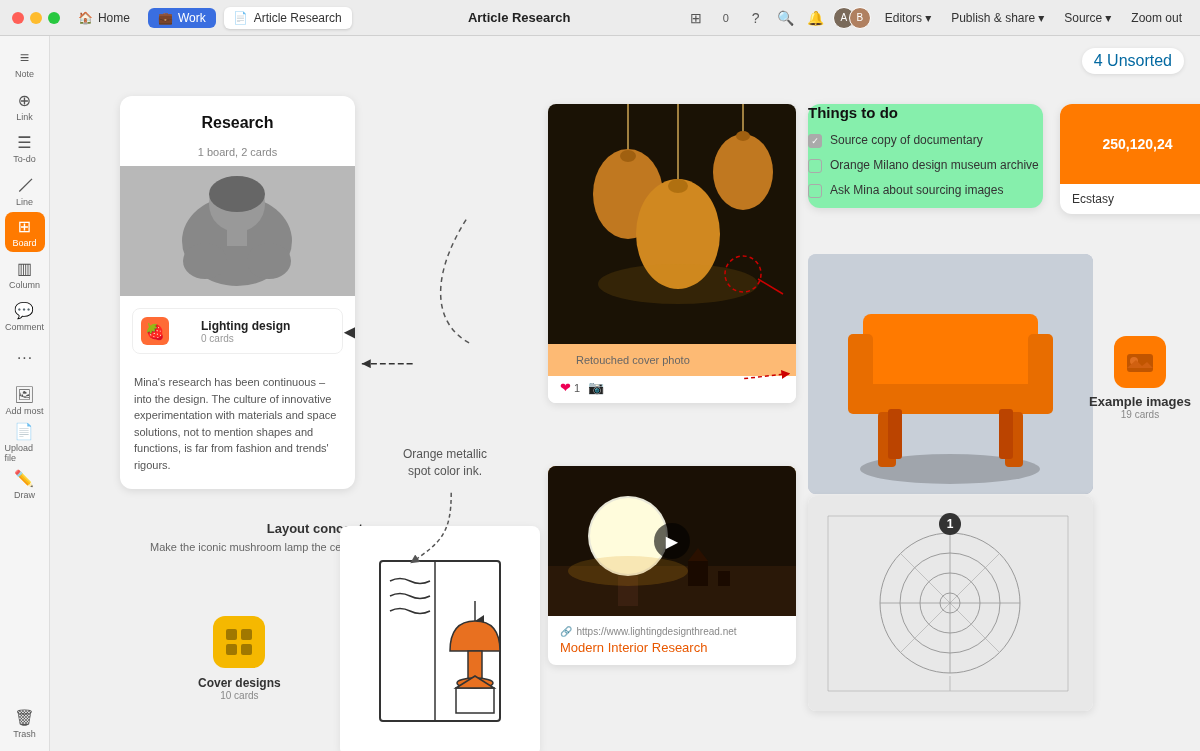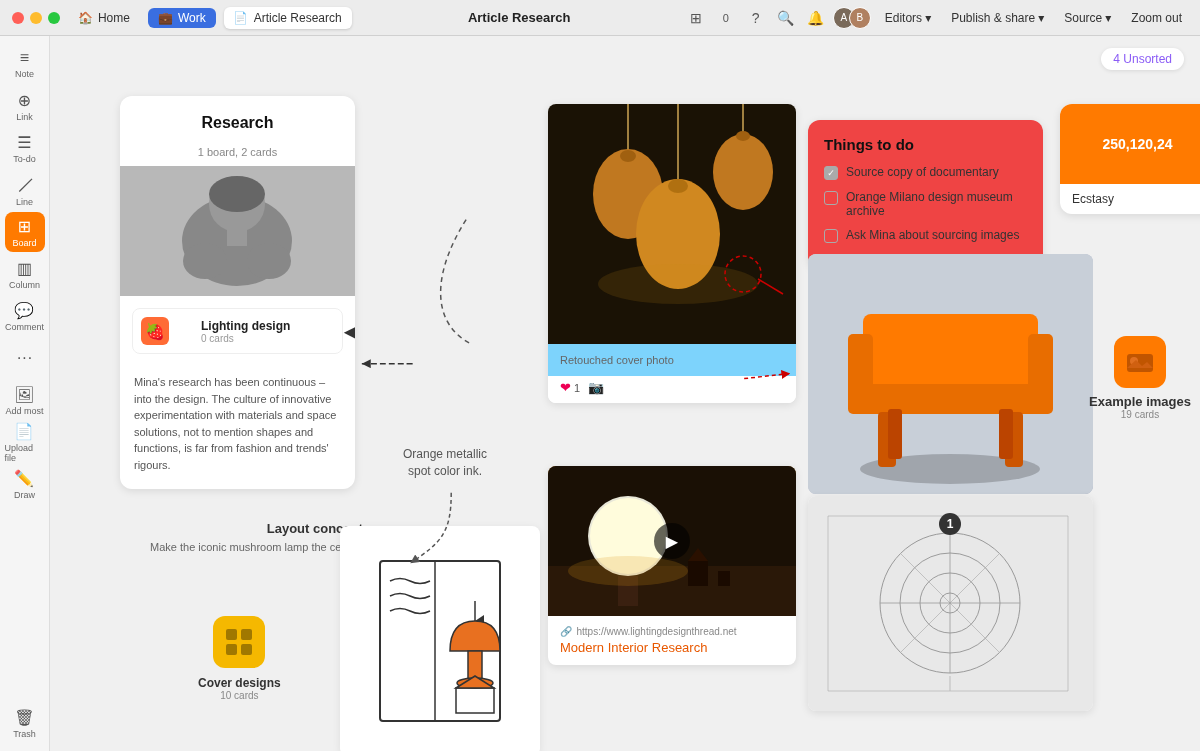--- a/index.html
+++ b/index.html
@@ -33,21 +33,21 @@
     .sidebar-label { font-size: 9px; color: #666; }
     .sidebar-spacer { flex: 1; }
     .sidebar-item.orange-active { background: #ff7a00; }
     .sidebar-item.orange-active .sidebar-icon { color: #fff; }
     .sidebar-item.orange-active .sidebar-label { color: #fff; }
 
     
     .canvas { flex: 1; background: #f0f0f0; position: relative; overflow: hidden; }
 
     
-    .unsorted-badge { position: absolute; top: 12px; right: 16px; background: #fff; border-radius: 20px; padding: 4px 12px; font-size: 12px; color: #8b5cf6; box-shadow: 0 1px 4px rgba(0,0,0,0.1); z-index: 10; }
+    .unsorted-badge { position: absolute; top: 12px; right: 16px; background: #fff; border-radius: 20px; padding: 4px 12px; font-size: 16px; color: #0369a1; box-shadow: 0 1px 4px rgba(0,0,0,0.1); z-index: 10; }
 
     
     .card { position: absolute; background: #fff; border-radius: 12px; box-shadow: 0 2px 8px rgba(0,0,0,0.1); overflow: hidden; }
 
     
     .research-card { top: 60px; left: 70px; width: 235px; padding: 0 0 16px 0; }
     .research-card-header { text-align: center; padding: 18px 16px 8px; }
     .research-card-title { font-size: 16px; font-weight: 700; color: #111; }
     .research-card-sub { font-size: 11px; color: #888; margin-top: 14px; }
     .person-placeholder { width: 100%; height: 130px; background: linear-gradient(135deg, #b0b0b0, #888); display: flex; align-items: center; justify-content: center; }
@@ -71,34 +71,34 @@
 
     
     .sketch-card { position: absolute; top: 490px; left: 290px; width: 200px; height: 230px; background: #fff; border-radius: 8px; box-shadow: 0 2px 8px rgba(0,0,0,0.08); display: flex; align-items: center; justify-content: center; }
 
     
     .text-bubble { position: absolute; top: 90px; left: 390px; background: #fff; border-radius: 8px; box-shadow: 0 2px 10px rgba(0,0,0,0.1); padding: 16px 20px; width: 280px; font-size: 13px; color: #333; line-height: 1.6; z-index: 5; }
     .orange-label { position: absolute; top: 410px; left: 340px; font-size: 12px; color: #555; text-align: center; width: 110px; line-height: 1.4; }
 
     
     .photo-card-top { position: absolute; top: 68px; left: 498px; width: 248px; }
-    .photo-caption { padding: 10px 12px; font-size: 11px; color: #666; background: #7dd3fc; }
+    .photo-caption { padding: 10px 28px; font-size: 11px; color: #666; background: #fdba74; }
     .photo-reaction { padding: 4px 12px 8px; background: #fff; display: flex; align-items: center; gap: 8px; }
     .heart-badge { display: flex; align-items: center; gap: 3px; font-size: 11px; color: #555; }
     .heart-icon { color: #e05; font-size: 13px; }
 
     .photo-card-bottom { position: absolute; top: 430px; left: 498px; width: 248px; background: #fff; border-radius: 8px; overflow: hidden; box-shadow: 0 2px 8px rgba(0,0,0,0.1); }
     .photo-video { width: 100%; height: 150px; background: linear-gradient(135deg, #a06820, #5a3800); display: flex; align-items: center; justify-content: center; position: relative; }
     .play-btn { width: 36px; height: 36px; border-radius: 50%; background: rgba(0,0,0,0.6); display: flex; align-items: center; justify-content: center; color: #fff; font-size: 16px; }
     .link-preview { padding: 10px 12px; }
     .link-url { font-size: 10px; color: #888; display: flex; align-items: center; gap: 4px; margin-bottom: 3px; }
     .link-title { font-size: 13px; color: #e85800; font-weight: 500; }
 
     
-    .todo-card { position: absolute; top: 84px; left: 758px; width: 235px; background: #ef4444; border-radius: 12px; box-shadow: 0 2px 8px rgba(0,0,0,0.1); padding: 16px; }
+    .todo-card { position: absolute; top: 68px; left: 758px; width: 235px; background: #86efac; border-radius: 12px; box-shadow: 0 2px 8px rgba(0,0,0,0.1); }
     .todo-title { font-size: 15px; font-weight: 700; color: #111; margin-bottom: 12px; }
     .todo-item { display: flex; align-items: flex-start; gap: 8px; margin-bottom: 10px; font-size: 12px; color: #333; }
     .todo-check { width: 14px; height: 14px; border: 1.5px solid #aaa; border-radius: 3px; flex-shrink: 0; margin-top: 1px; display: flex; align-items: center; justify-content: center; }
     .todo-check.checked { background: #aaa; border-color: #aaa; }
     .todo-check.checked::after { content: '✓'; color: #fff; font-size: 9px; }
 
     
     .chair-card { position: absolute; top: 218px; left: 758px; width: 285px; height: 240px; background: linear-gradient(135deg, #d0d5e0, #a0a8be); border-radius: 8px; overflow: hidden; }
 
     

